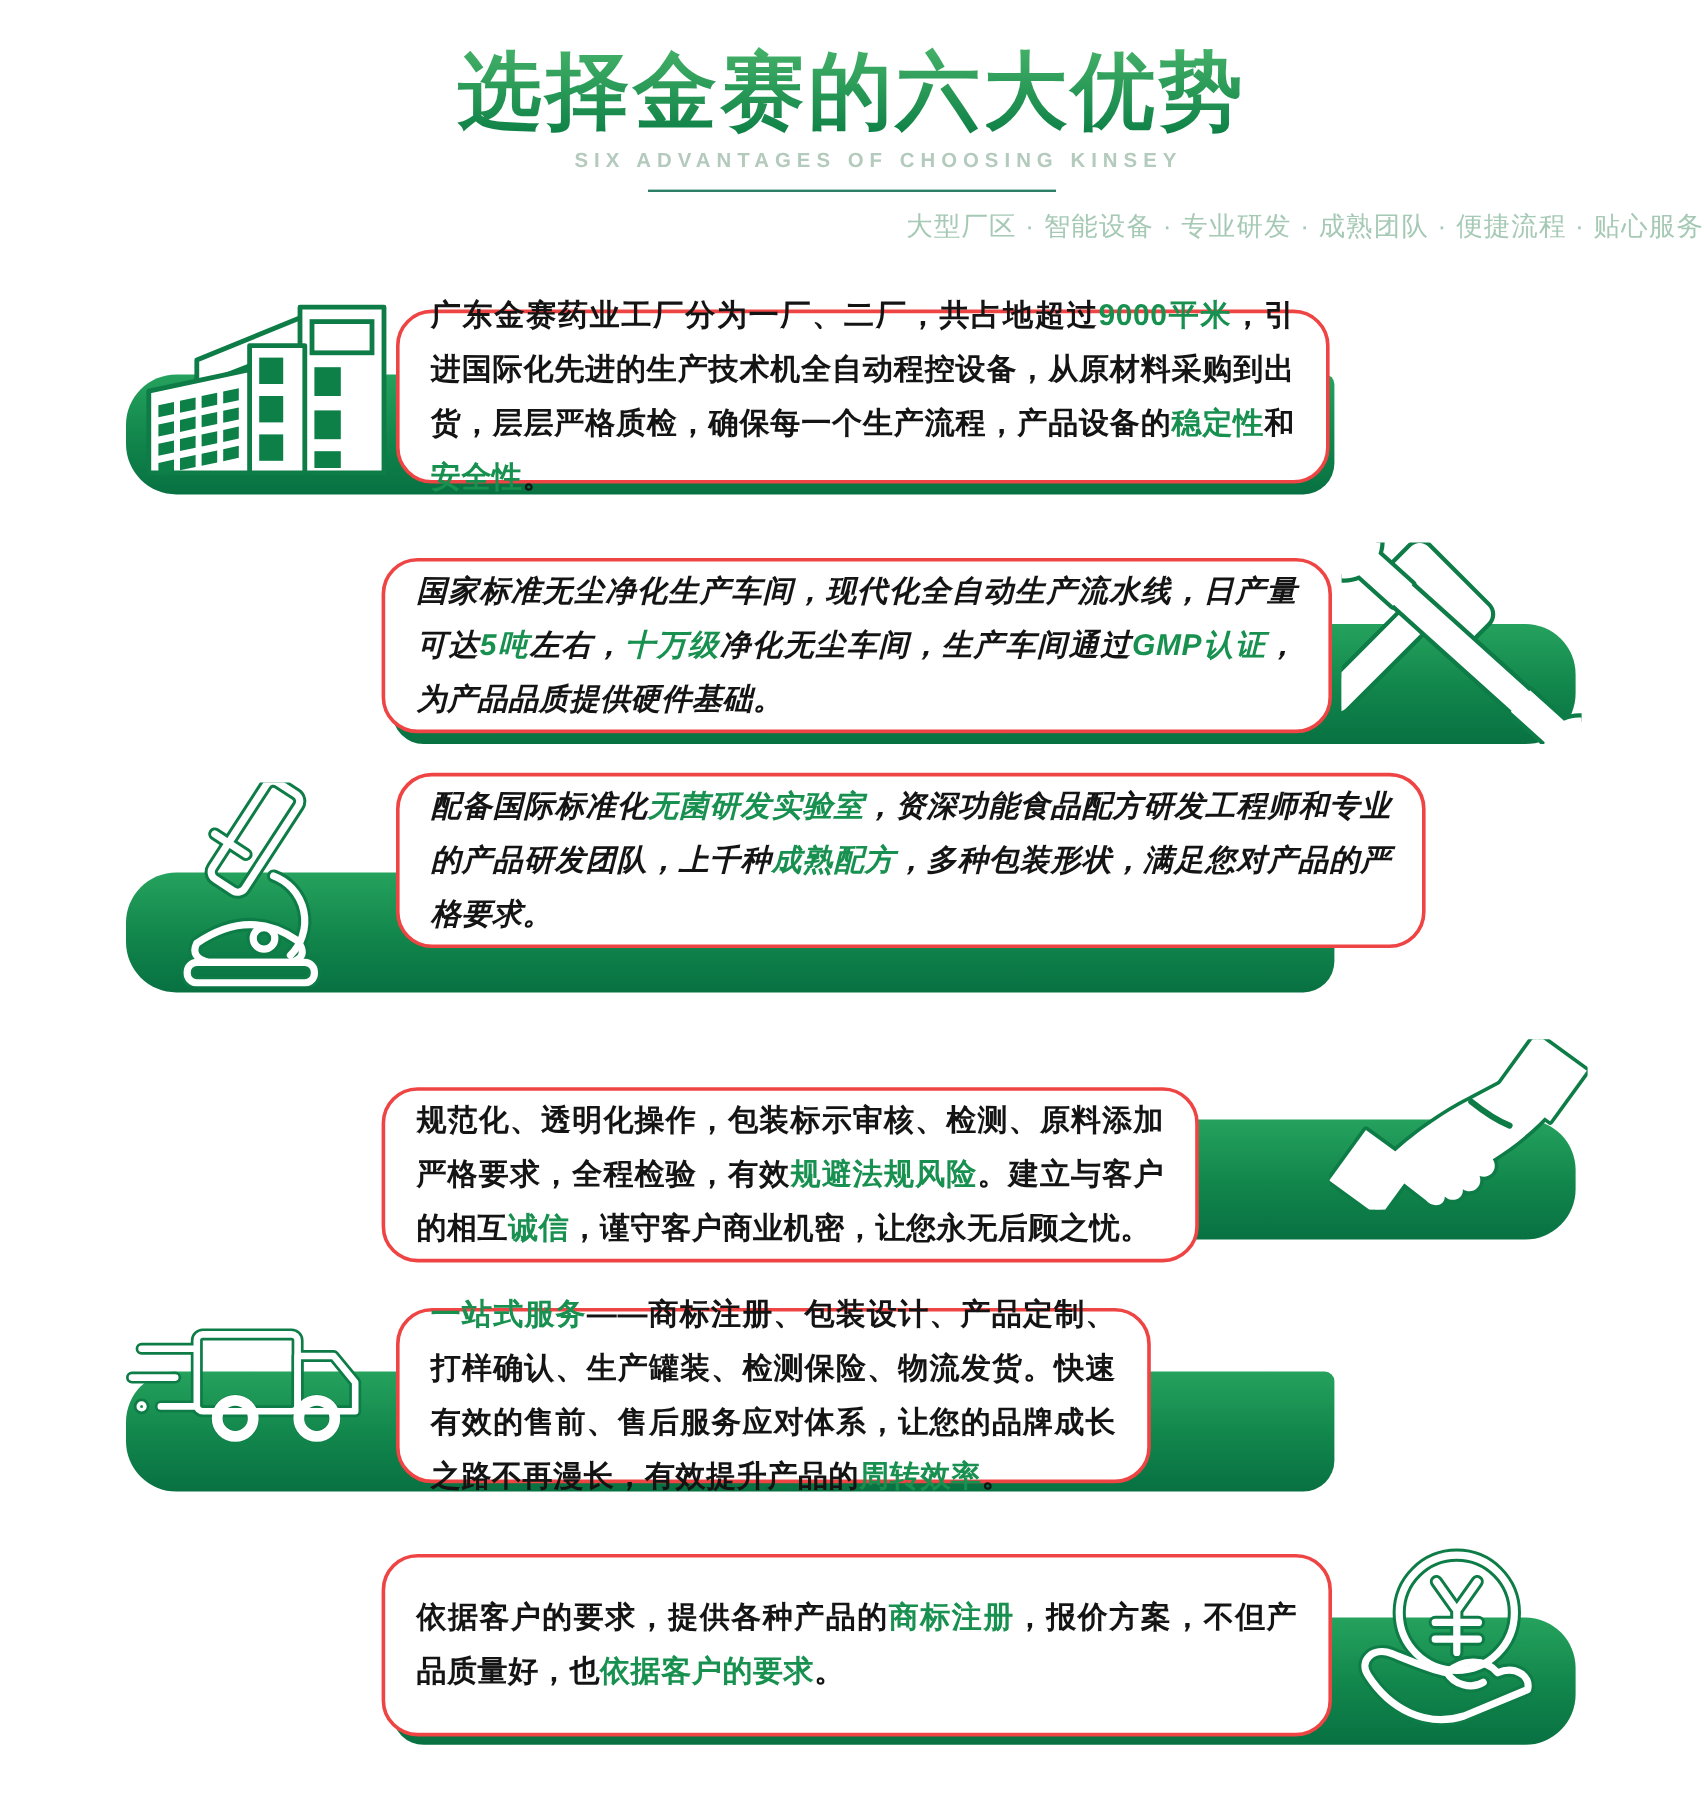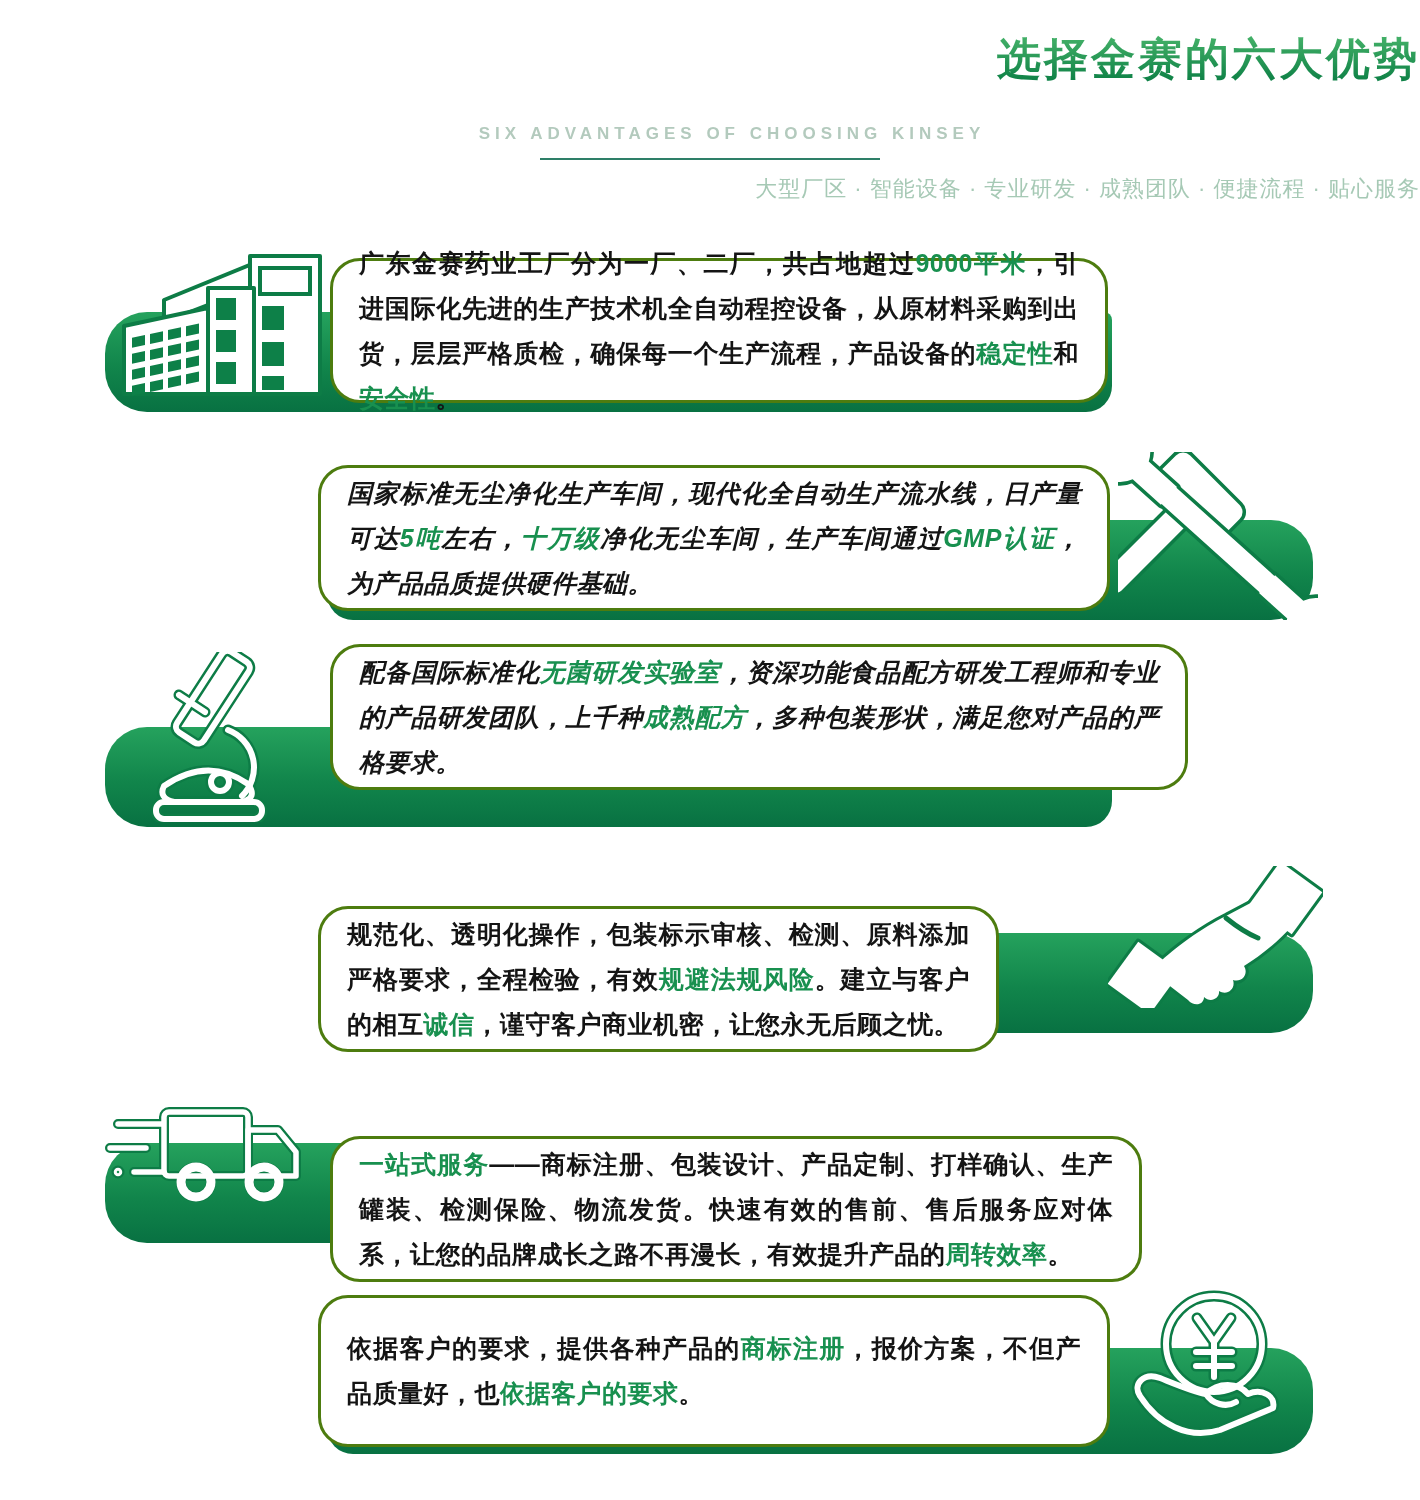--- a/index.html
+++ b/index.html
@@ -1,34 +1,34 @@
 <!DOCTYPE html>
 <html><head>
 <meta charset="utf-8">
 <style>
   html,body{margin:0;padding:0;background:#fff;}
   .page{position:relative;width:1420px;height:1500px;background:#fff;overflow:hidden;
         font-family:"Liberation Sans","DejaVu Sans",sans-serif;}
   
-  .title{position:absolute;top:30px;left:0;width:100%;text-align:right;
-         font-size:44px;font-weight:800;letter-spacing:3px;color:#1f9552;margin:0;}
+  .title{position:absolute;top:30px;left:0;width:100%;text-align:center;
+         font-size:70px;font-weight:800;letter-spacing:3px;color:#1f9552;margin:0;}
   @supports ((-webkit-background-clip:text) or (background-clip:text)){
     .title{background:linear-gradient(180deg,#44b168 10%,#0c7f45 90%);
            -webkit-background-clip:text;background-clip:text;color:transparent;}
   }
   .subtitle{position:absolute;top:124px;left:0;width:100%;text-align:center;
             font-size:17px;font-weight:600;letter-spacing:5px;color:#b3cabd;padding-left:22px;}
   .divider{position:absolute;top:158px;left:540px;width:340px;height:2px;background:#2e7f68;}
   .tagline{position:absolute;top:174px;left:0;width:100%;text-align:right;
            font-size:22px;font-weight:500;letter-spacing:1px;color:#a6c9b5;}
   
   .slab{position:absolute;background:linear-gradient(180deg,#25a25d 0%,#11854b 55%,#087142 100%);}
   .slab.l{border-radius:42px 8px 26px 42px;}
   .slab.r{border-radius:8px 42px 42px 26px;}
-  .card{position:absolute;background:#fff;border:3px solid #4d7c0f;border-radius:30px;
+  .card{position:absolute;background:#fff;border:3px solid #ef4444;border-radius:30px;
         box-sizing:border-box;display:flex;align-items:center;padding:8px 26px;}
   .card p{margin:0;font-size:25px;line-height:45px;color:#141414;font-weight:700;
           letter-spacing:.5px;text-align:justify;}
   .hl{color:#18904f;}
   .icon{position:absolute;}
   .icon svg{display:block;width:100%;height:100%;}
 </style>
 </head>
 <body>
 
@@ -188,21 +188,21 @@
             <path d="M 16 28 h 44 M 8 52 h 36 M 32 76 h 30"></path>
             <circle cx="16" cy="76" r="1.5"></circle>
           </g>
           <g stroke="#fff" stroke-width="9">
             <circle cx="94" cy="86" r="15"></circle>
             <circle cx="162" cy="86" r="15"></circle>
           </g>
         </g>
       </svg>
     </div>
-    <div class="card" style="left:330px;top:1090px;width:812px;height:146px;margin-top:46px;">
+    <div class="card" style="left:330px;top:1090px;width:629px;height:146px;">
       <p><span class="hl">一站式服务</span><span>——商标注册、包装设计、产品定制、打样确认、生产罐装、检测保险、物流发货。快速有效的售前、售后服务应对体系，让您的品牌成长之路不再漫长，有效提升产品的</span><span class="hl">周转效率</span><span>。</span></p>
     </div>
   </section>
 
   <section>
     <div class="slab r" style="left:327px;top:1348px;width:986px;height:106px;"></div>
     <div class="icon" style="left:1122px;top:1282px;width:175px;height:168px;">
       <svg viewBox="0 0 175 168">
         <g fill="none" stroke-linecap="round" stroke-linejoin="round">
           <g stroke="#0d7c46" stroke-width="11">

